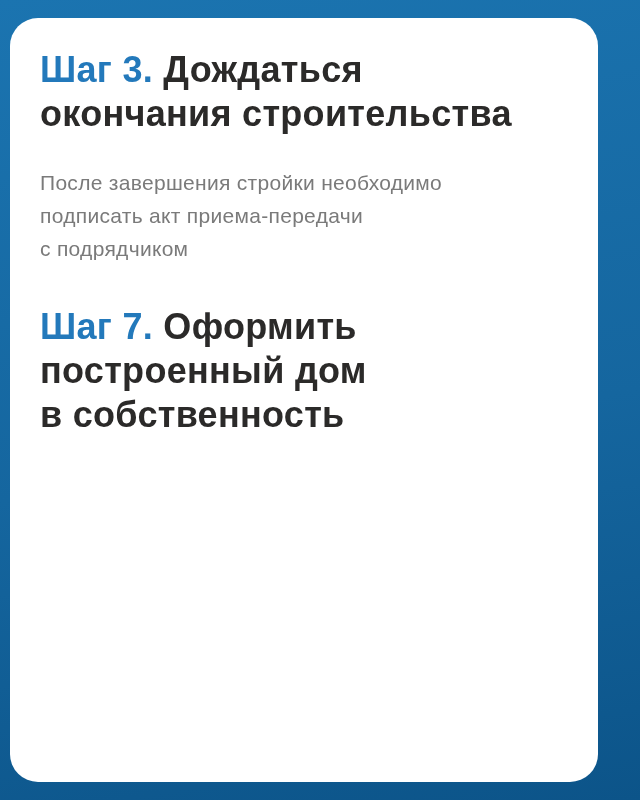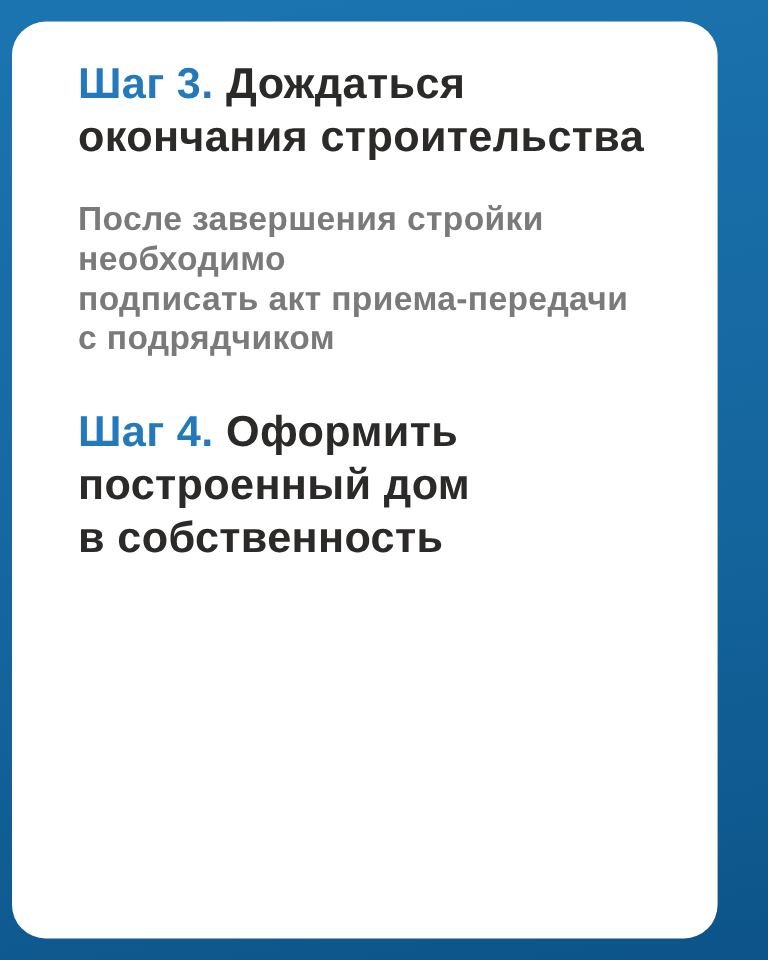--- a/index.html
+++ b/index.html
@@ -16,41 +16,41 @@
   }
   .card {
     position: absolute;
     left: 10px;
     top: 18px;
     width: 588px;
     height: 764px;
     background: #ffffff;
     border-radius: 28px;
     box-sizing: border-box;
-    padding: 30px 38px 0 55px;
+    padding: 30px 38px 0 30px;
   }
   .step-heading {
     margin: 0 0 30px 0;
     font-size: 36px;
     line-height: 44px;
     font-weight: 700;
     color: #2b2a29;
     letter-spacing: 0.3px;
   }
   .step-heading .step-label {
     color: #2379bb;
   }
   .step-heading .step-title {
     white-space: pre-line;
   }
   .step-body {
     margin: 16px 0 40px 0;
-    font-size: 28px;
+    font-size: 21px;
     line-height: 33px;
-    font-weight: 700;
+    font-weight: 400;
     color: #7a7a7a;
     letter-spacing: 0.3px;
     white-space: pre-line;
   }
   .section:last-child .step-body {
     margin-bottom: 0;
     line-height: 32px;
   }
 </style>
 </head>
@@ -60,18 +60,18 @@
 
   <div class="section">
     <h2 class="step-heading"><span class="step-label">Шаг 3.</span> <span class="step-title">Дождаться
 окончания строительства</span></h2>
     <p class="step-body">После завершения стройки необходимо
 подписать акт приема-передачи
 с подрядчиком</p>
   </div>
 
   <div class="section">
-    <h2 class="step-heading"><span class="step-label">Шаг 4.</span> <span class="step-title">Оформить
+    <h2 class="step-heading"><span class="step-label">Шаг 7.</span> <span class="step-title">Оформить
 построенный дом
 в собственность</span></h2>
   </div>
 
 </div>
 
 </body></html>

